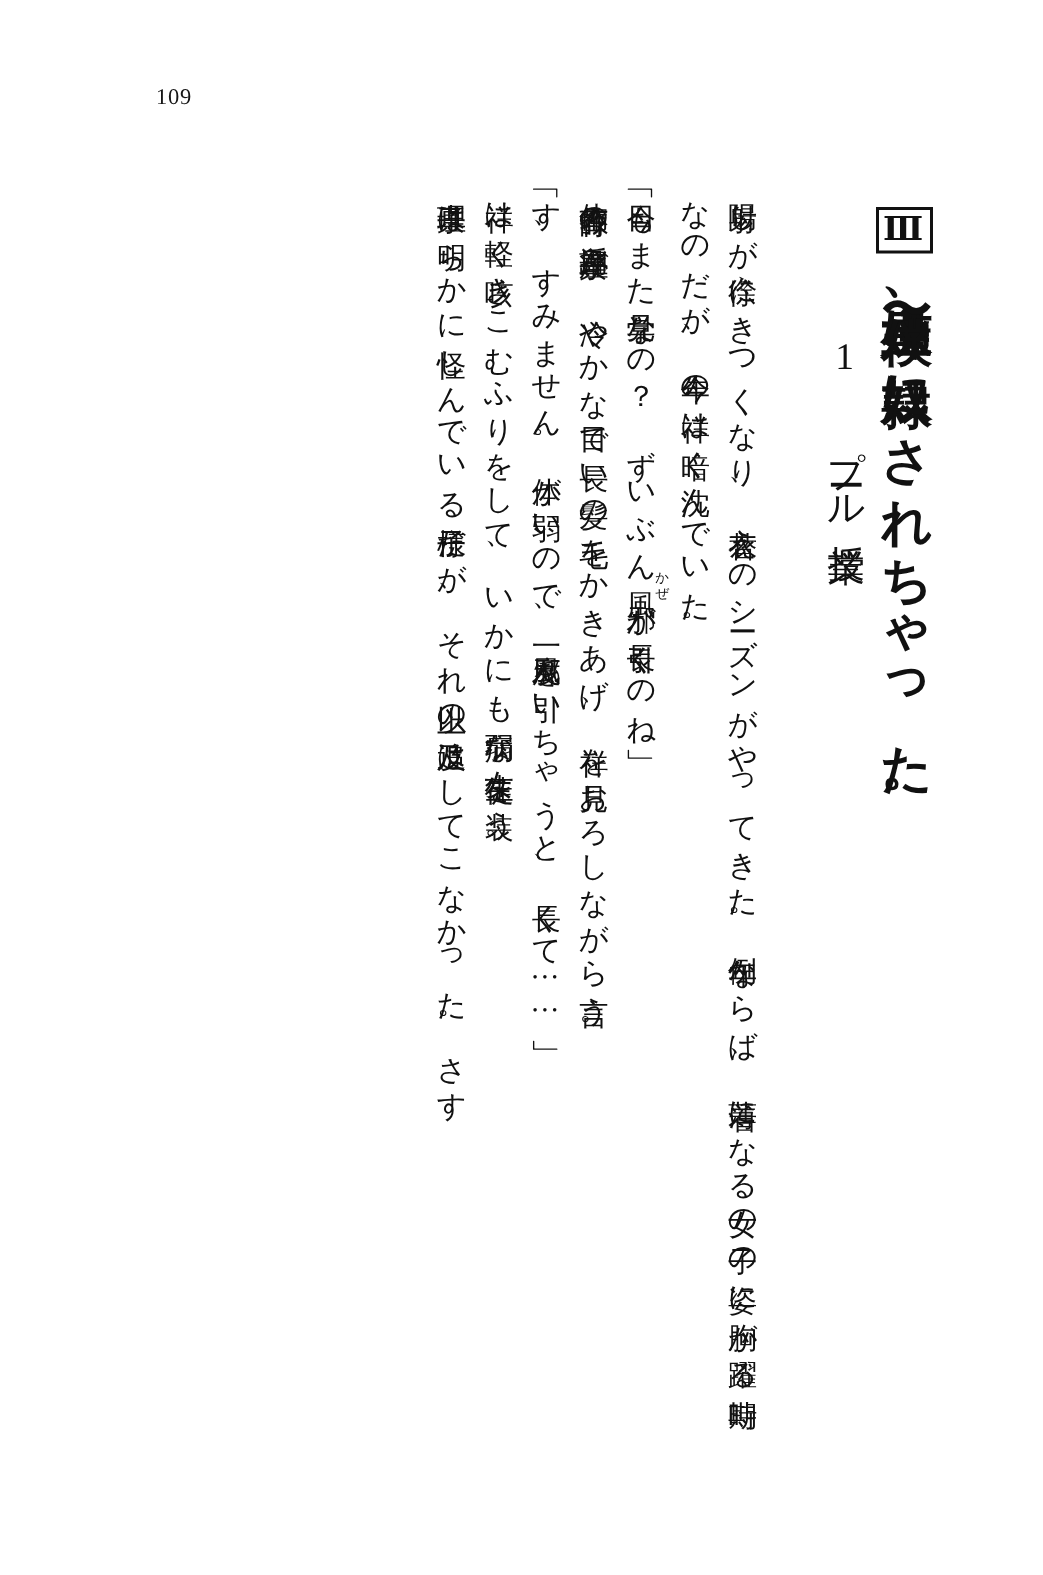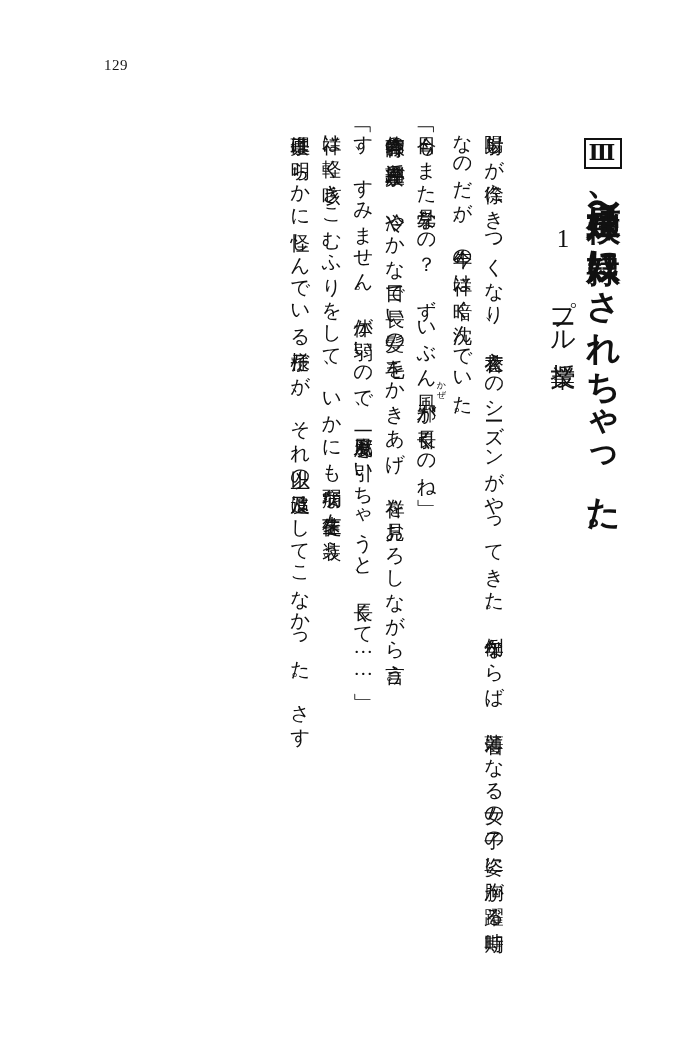--- a/index.html
+++ b/index.html
@@ -118,21 +118,21 @@
   rt {
     font-size: 9px;
     letter-spacing: 0;
   }
 </style>
 </head>
 <body>
 
 <div class="page">
 
-  <div class="page-number">129</div>
+  <div class="page-number">109</div>
 
   <div class="text-block">
 
     <div class="chapter-col">
       <div class="chapter-title">
         <span class="chapter-num">Ⅲ</span><span>皇姉妹〜僕、奴隷にされちゃった。</span>
       </div>
     </div>
 
     <div class="section-col">1　プール授業</div>

